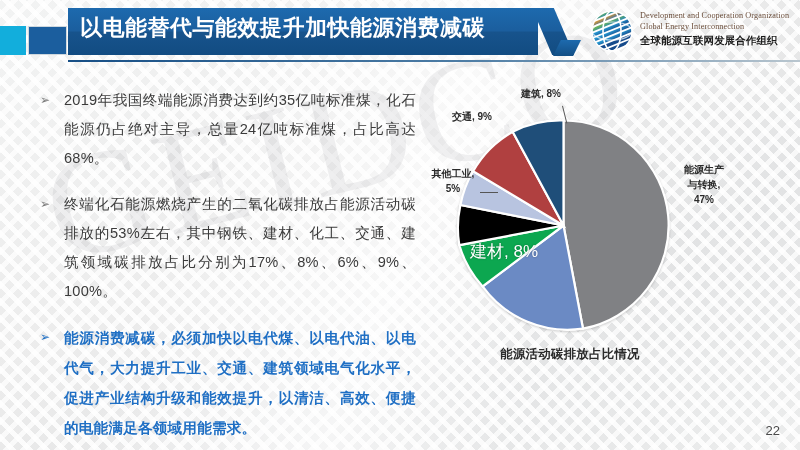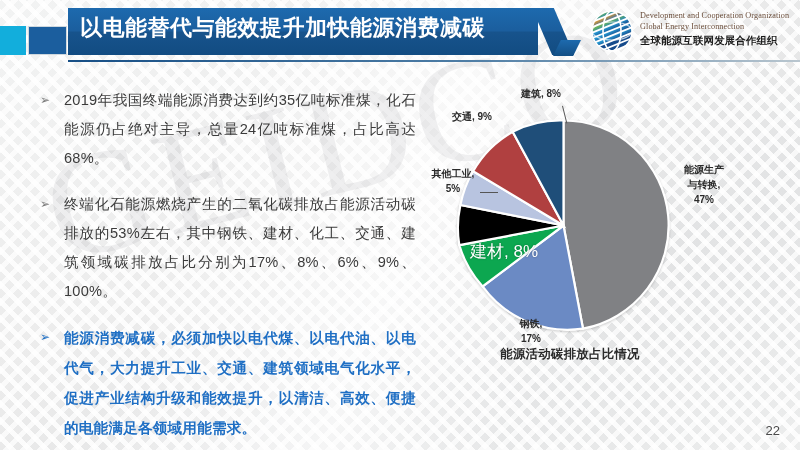--- a/index.html
+++ b/index.html
@@ -349,23 +349,19 @@
 
     <div class="pie-label" id="lbl-trans">交通, 9%</div>
 
     <div class="pie-label" id="lbl-otherind">
       <div>其他工业,</div>
       <div>5%</div>
     </div>
 
     <div class="pie-inlabel" id="lbl-mat-in">建材, 8%</div>
 
-    <div class="pie-label" id="lbl-steel">
-      <div>钢铁,</div>
-      <div>17%</div>
-    </div>
 
     <div id="caption">能源活动碳排放占比情况</div>
   </div>
 
   <div id="page-number">22</div>
 
 </div>
 
 </body></html>

